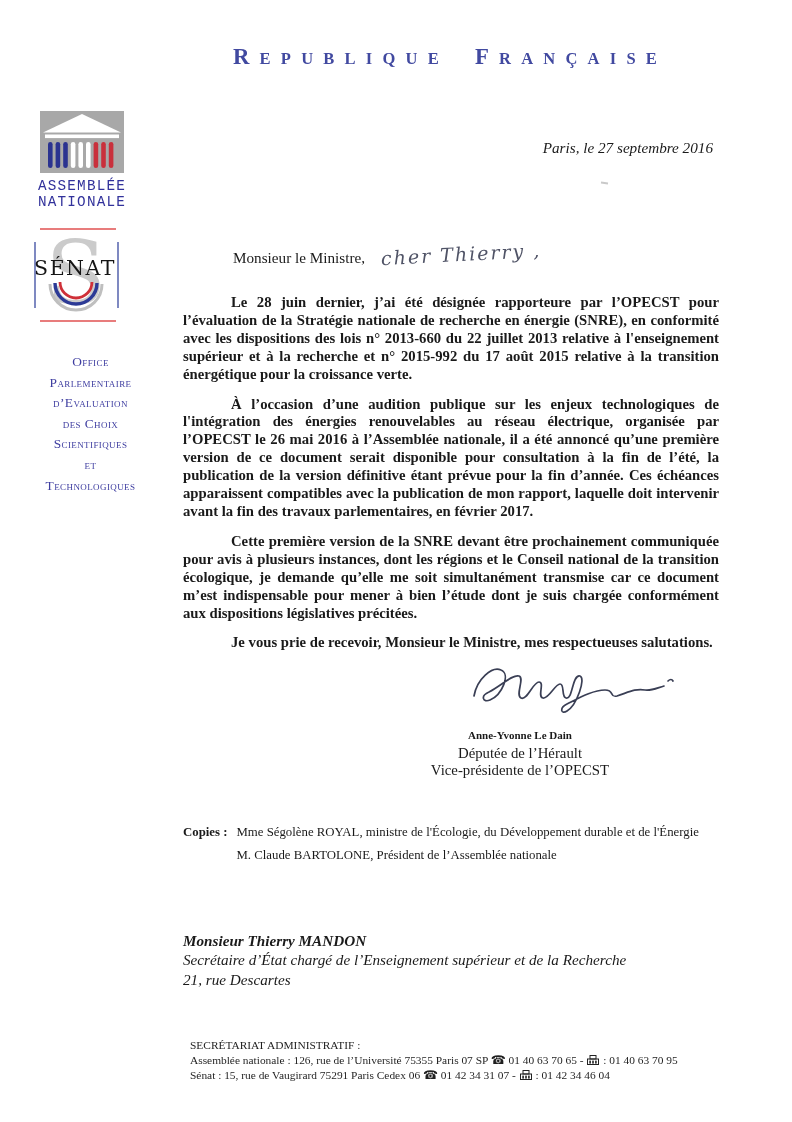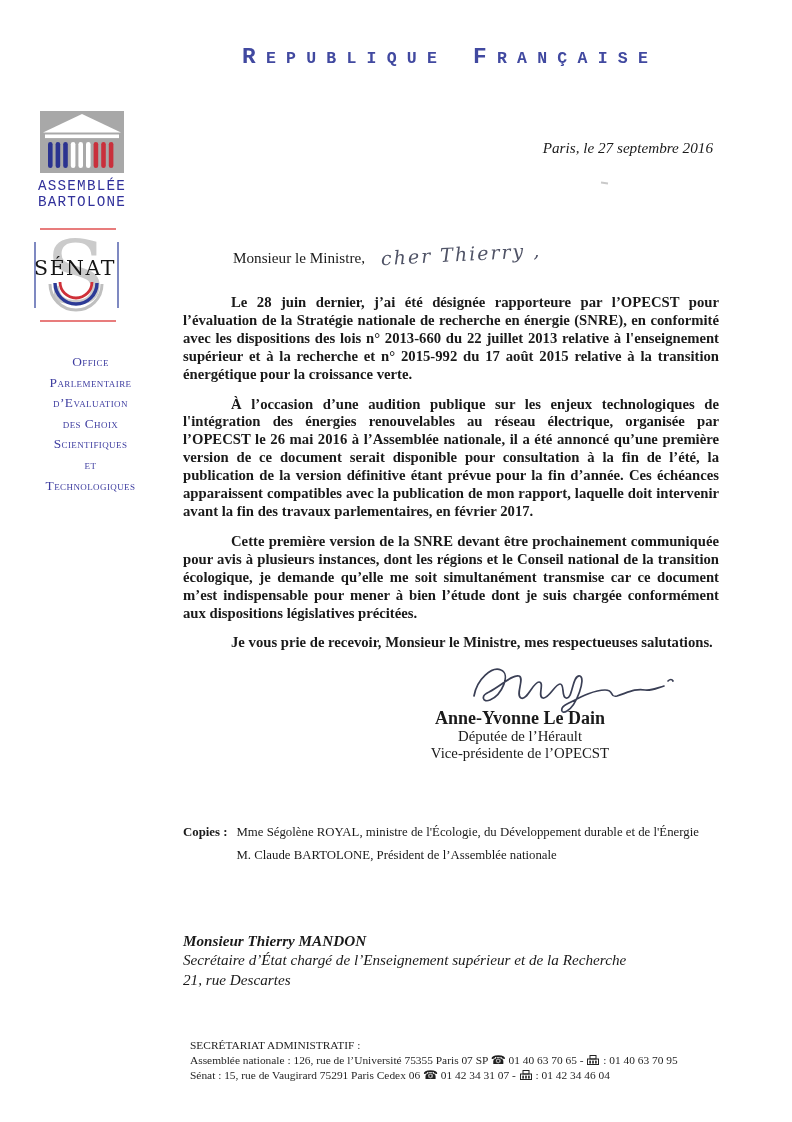--- a/index.html
+++ b/index.html
@@ -4,21 +4,21 @@
 <style>
   html,body{margin:0;padding:0;background:#e8e8e8;}
   .page{
     position:relative;width:792px;height:1122px;margin:0 auto;
     background:#ffffff;overflow:hidden;
     font-family:"Liberation Serif",serif;color:#1a1a1a;
   }
   
   .doc-title{
     position:absolute;top:44px;left:183px;width:534px;
-    text-align:center;color:#4149a0;font-weight:bold;font-size:16.5px;font-family:Liberation Mono, monospace;
+    text-align:center;color:#4149a0;font-weight:bold;font-size:16.5px;
   }
   .title-word{display:inline-block;letter-spacing:.62em;text-transform:uppercase;}
   .title-word::first-letter{font-size:1.38em;}
   .title-word + .title-word{margin-left:26px;}
   
   .date-line{position:absolute;top:139px;left:183px;width:530px;text-align:right;font-size:15.2px;font-style:italic;}
   .artifact{position:absolute;top:182px;left:601px;width:7px;height:2px;background:#c9c9c9;transform:rotate(7deg);}
   
   .an-block{position:absolute;top:111px;left:28px;width:108px;text-align:center;}
   .an-labels{margin-top:2px;color:#32329b;font-size:14.3px;letter-spacing:1.2px;line-height:15.5px;font-weight:500;font-family:Liberation Mono, monospace;}
@@ -38,21 +38,21 @@
   }
   
   .letter-body{position:absolute;top:294px;left:183px;width:536px;}
   .letter-body p{
     margin:0 0 12px 0;font-size:14.7px;line-height:17.9px;
     text-align:justify;text-indent:48px;font-weight:bold;
   }
   
   .sig-scribble{position:absolute;top:660px;left:468px;}
   .sig-block{position:absolute;top:710px;left:385px;width:270px;text-align:center;font-size:14.8px;line-height:17.6px;}
-  .sig-name{font-weight:bold;font-size:18px;}
+  .sig-name{font-weight:bold;font-size:11px;margin-top:17px;}
   
   .copies{position:absolute;top:821px;left:183px;width:560px;display:flex;font-size:12.8px;line-height:22.5px;}
   .copies-label{font-weight:bold;margin-right:9px;white-space:nowrap;}
   
   .recipient{position:absolute;top:931px;left:183px;width:520px;font-size:15.2px;line-height:19.3px;font-style:italic;}
   .recipient-name{font-weight:bold;}
   
   .admin-footer{position:absolute;top:1038px;left:190px;width:560px;font-size:11.4px;line-height:15.2px;color:#1f1f1f;}
   .phone-glyph{font-family:"DejaVu Sans",sans-serif;font-size:12px;}
   .fax-icon-svg{vertical-align:-1px;margin:0 1px;}
@@ -79,21 +79,21 @@
       <rect x="23.2" y="31" width="4.6" height="26" rx="2.3" fill="#2b3390"></rect>
       <rect x="30.8" y="31" width="4.6" height="26" rx="2.3" fill="#ffffff"></rect>
       <rect x="38.4" y="31" width="4.6" height="26" rx="2.3" fill="#ffffff"></rect>
       <rect x="46" y="31" width="4.6" height="26" rx="2.3" fill="#ffffff"></rect>
       <rect x="53.6" y="31" width="4.6" height="26" rx="2.3" fill="#c9303c"></rect>
       <rect x="61.2" y="31" width="4.6" height="26" rx="2.3" fill="#c9303c"></rect>
       <rect x="68.8" y="31" width="4.6" height="26" rx="2.3" fill="#c9303c"></rect>
     </svg>
     <div class="an-labels">
       <div>ASSEMBLÉE</div>
-      <div>BARTOLONE</div>
+      <div>NATIONALE</div>
     </div>
   </div>
 
   <div class="senat-block">
     <svg width="100" height="105" viewBox="0 0 100 105">
       <line x1="12" y1="7" x2="88" y2="7" stroke="#e05050" stroke-width="1.6"></line>
       <line x1="12" y1="99" x2="88" y2="99" stroke="#e05050" stroke-width="1.6"></line>
       <line x1="7" y1="20" x2="7" y2="86" stroke="#3a4aa0" stroke-width="1.3"></line>
       <line x1="90" y1="20" x2="90" y2="86" stroke="#3a4aa0" stroke-width="1.3"></line>
       <text x="48" y="82" text-anchor="middle" font-family="DejaVu Serif, serif" font-size="88" fill="#bfbfbf" opacity="0.8">S</text>

